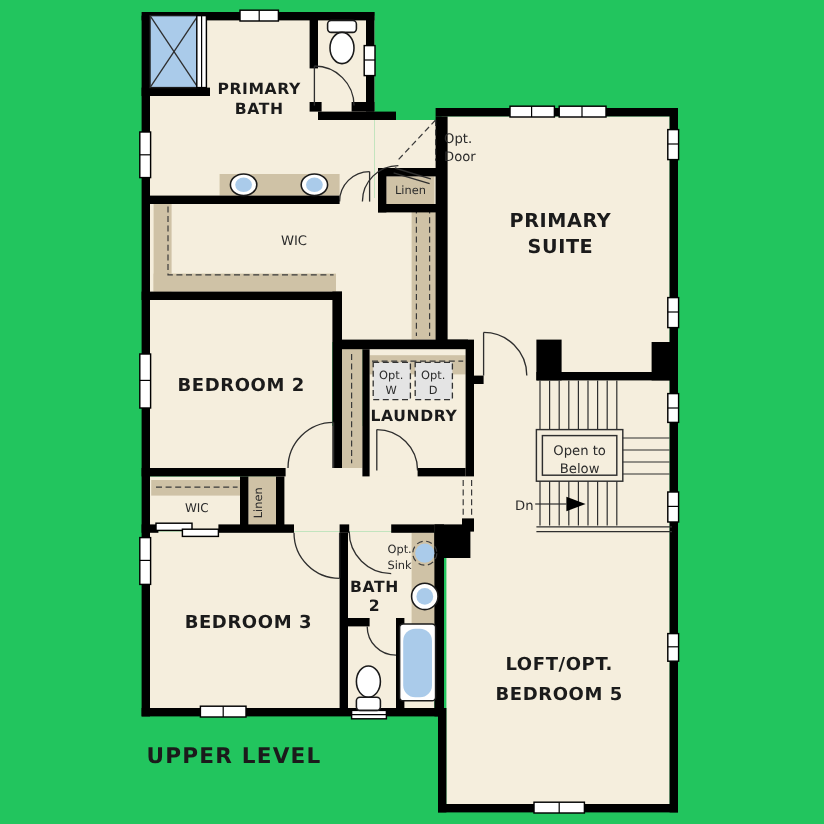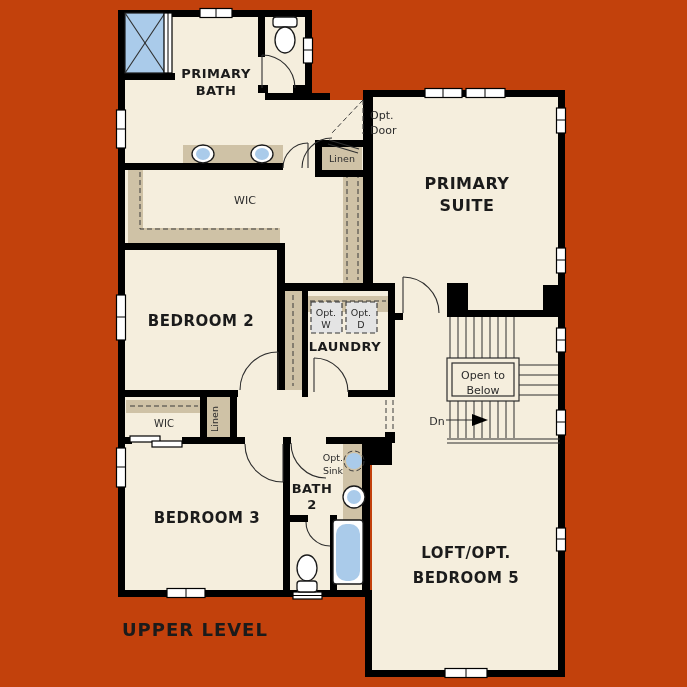--- a/index.html
+++ b/index.html
@@ -1,16 +1,16 @@
 <!DOCTYPE html>
 <html><head>
 <meta charset="utf-8">
 <style>
   html,body{margin:0;padding:0;background:#ffffff;}
-  .canvas{position:relative;width:687px;height:687px;background:#c2410c;font-family:"DejaVu Sans",sans-serif;}
+  .canvas{position:relative;width:687px;height:687px;background:#22c55e;font-family:"DejaVu Sans",sans-serif;}
   svg{display:block;}
   .floor{fill:#f5eedd;}
   .wall{fill:#000000;}
   .shelf{fill:#cfc2a6;}
   .glass{fill:#ffffff;stroke:#000000;stroke-width:1.2;}
   .win{fill:#ffffff;stroke:#000000;stroke-width:1.2;}
   .winline{stroke:#000000;stroke-width:1;}
   .fixture{fill:#ffffff;stroke:#1a1a1a;stroke-width:1.3;}
   .fixblue{fill:#aacbea;stroke:#1a1a1a;stroke-width:1.2;}
   .fixblue-nostroke{fill:#aacbea;}

